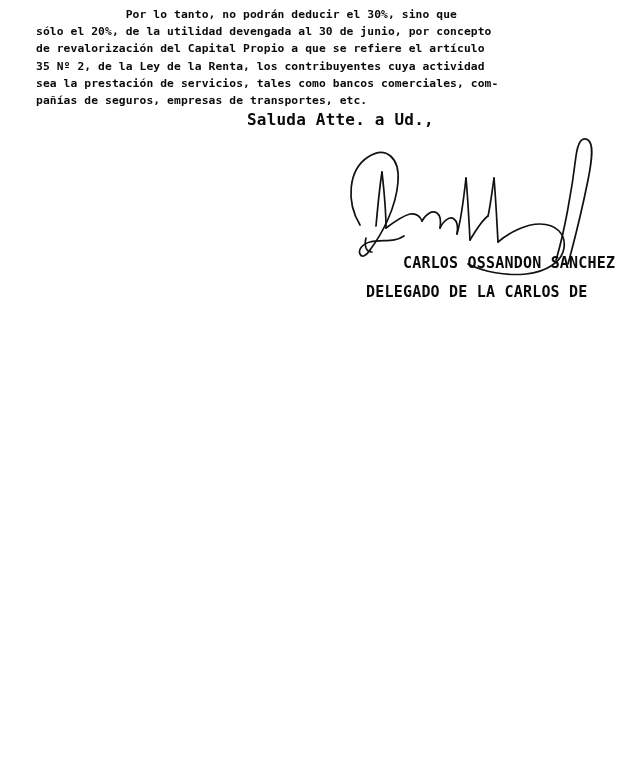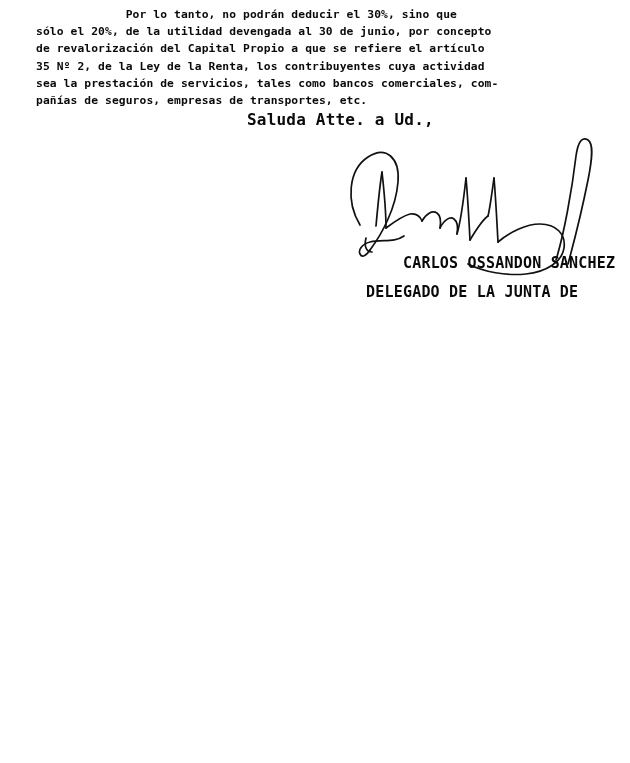--- a/index.html
+++ b/index.html
@@ -112,17 +112,17 @@
       <path d="M168,86 C170,78 172,62 174,48"></path>
       <path d="M174,48 C176,72 177,94 178,112"></path>
       <path d="M178,112 C190,102 206,94 220,94 C236,94 246,104 244,118 C242,132 226,142 206,144 C186,146 164,142 148,134"></path>
       <path d="M236,130 C244,104 252,60 256,26 C258,12 262,6 268,10 C274,14 272,30 268,50 C262,80 254,112 248,134"></path>
       <path d="M46,108 C44,116 46,122 52,122"></path>
     </g>
   </svg>
 
   <div class="signature-block">
     <span>CARLOS OSSANDON SANCHEZ</span>
-    <span class="signature-line2">DELEGADO DE LA JUNTA DE</span>
+    <span class="signature-line2">DELEGADO DE LA CARLOS DE</span>
   </div>
 
 
 </div>
 
 </body></html>

